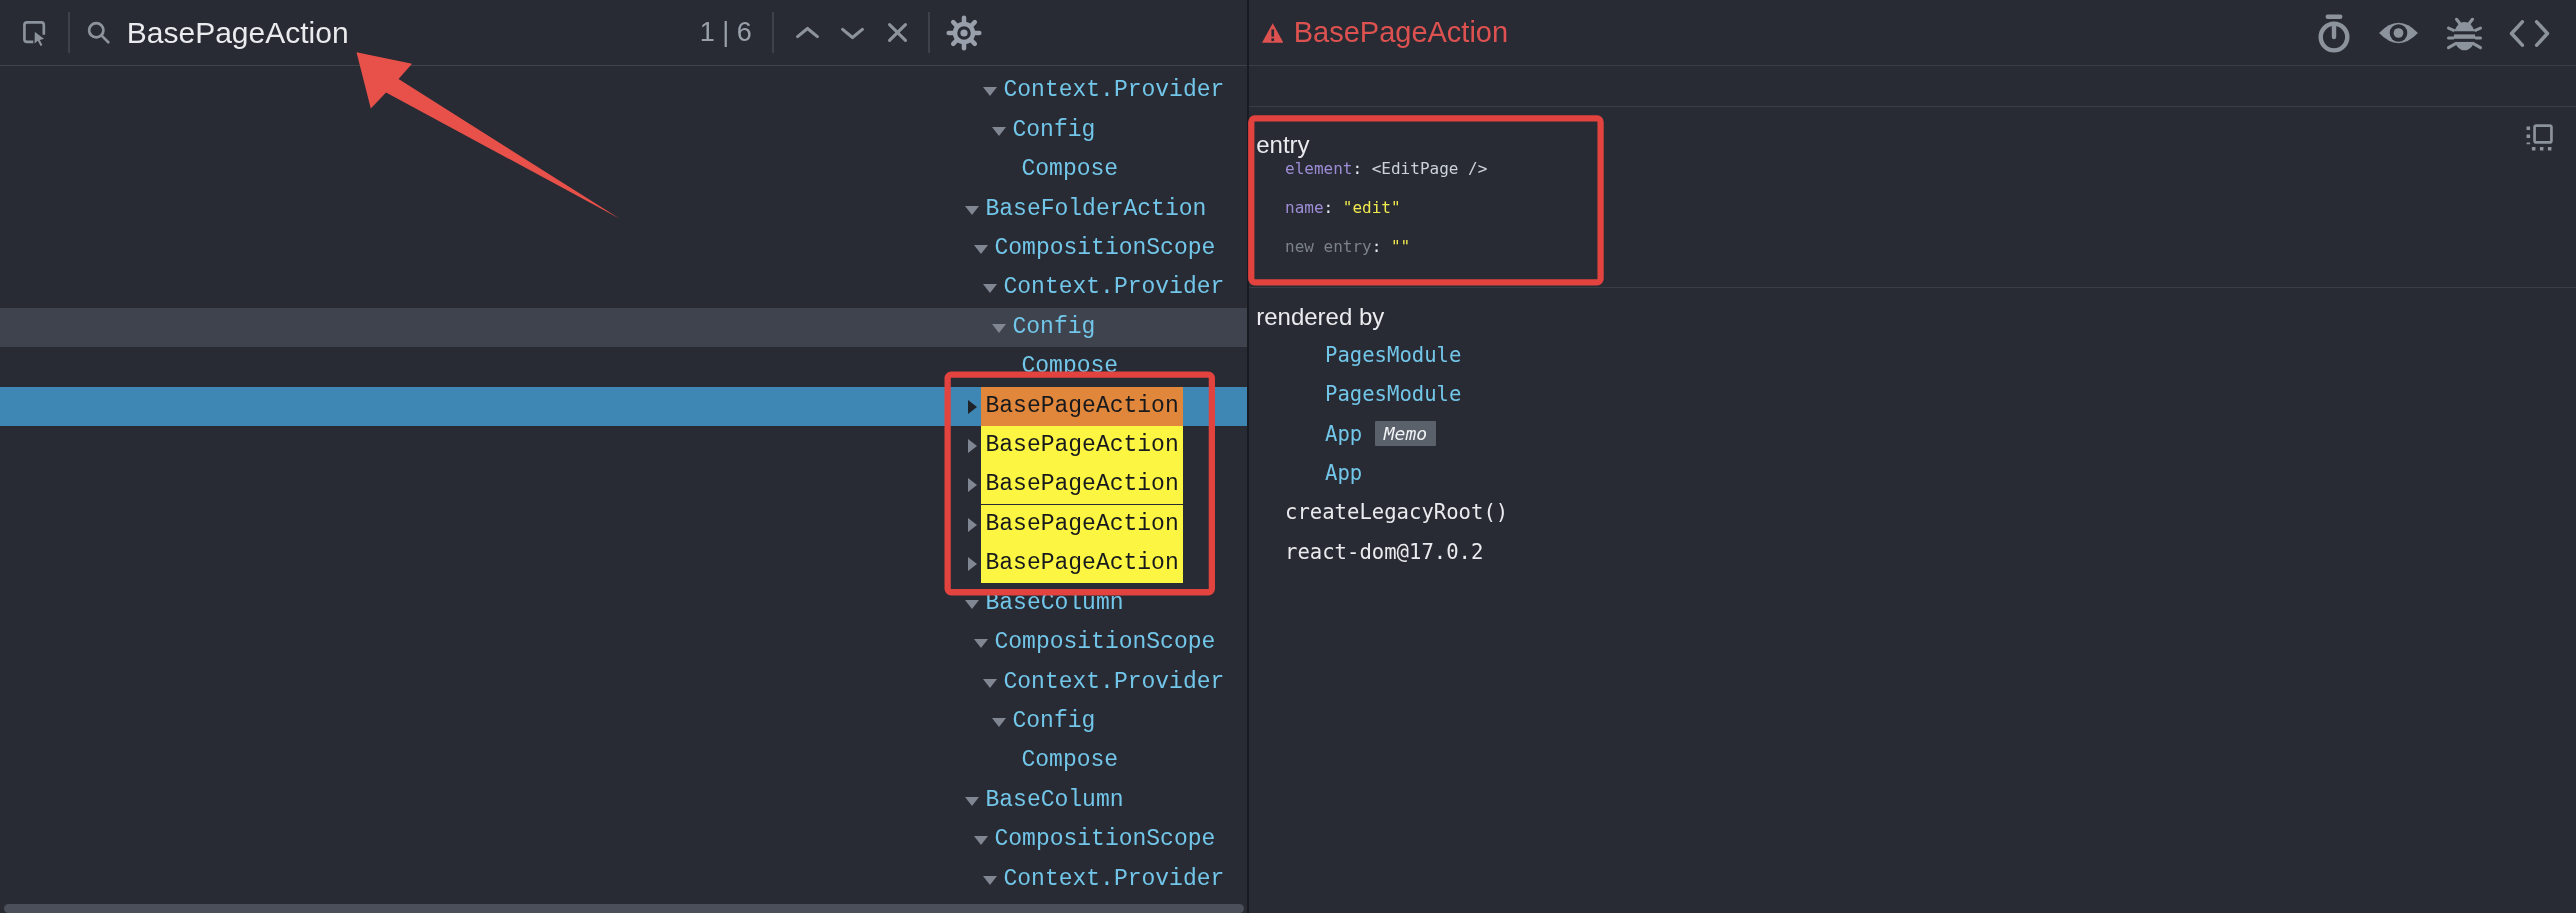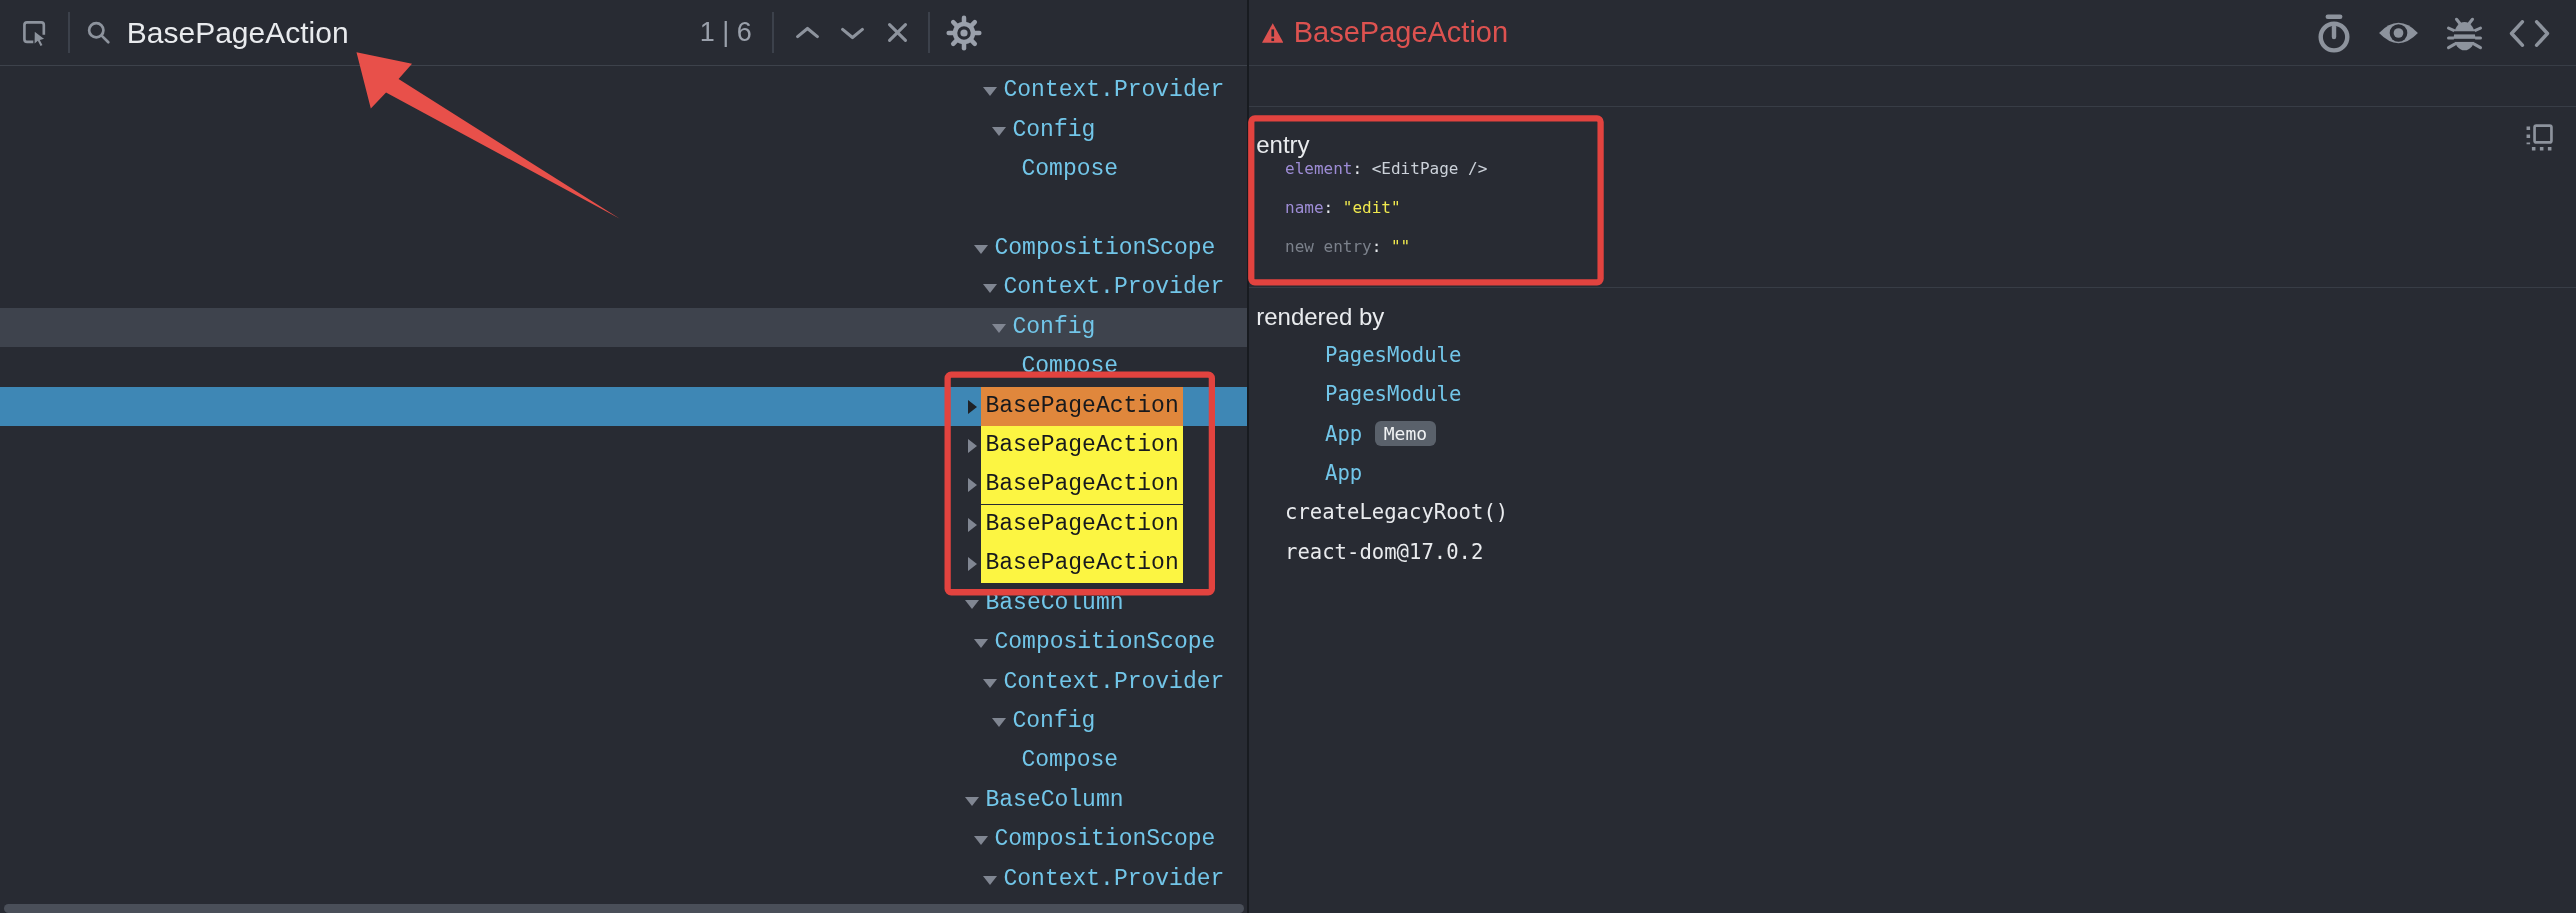--- a/index.html
+++ b/index.html
@@ -56,22 +56,22 @@
   .prop-value.element { color:#ccd2da; }
   .prop-value.string { color:#efe84e; }
   #expand-icon { position:absolute; right:21.5px; top:12.5px; cursor:pointer; }
 
   #rendered-section { position:absolute; left:0; top:290px; width:1326px; height:623px; }
   #rendered-label { position:absolute; left:7.2px; top:12.5px; }
   .rendered-row { position:absolute; left:36px; height:39px; display:flex; align-items:center;
     font-family:"DejaVu Sans Mono", monospace; font-size:20.6px; white-space:pre; }
   .rendered-row.link { color:#72c6e9; cursor:pointer;margin-left:40px; }
   .rendered-row.plain { color:#e9ebee; }
-  .memo-badge { background:#5a616b; color:#f0f2f4; font-size:18px; border-radius:6px;
-    padding:2.7px 9px; margin-left:12.5px; line-height:1.1; }
+  .memo-badge { background:#5a616b; color:#f0f2f4; font-size:18px; border-radius:1px;
+    padding:2.7px 9px; margin-left:12.5px; line-height:1.1;font-style:italic; }
 
   
   #annotations { position:absolute; left:0; top:0; width:2576px; height:914px;
     pointer-events:none; z-index:20; }
 </style>
 </head>
 <body>
 
 <div id="left-panel">
 
@@ -134,20 +134,24 @@
         <span class="tree-arrow expanded"></span>
         <span class="tree-label">Context.Provider</span>
       </div>
       <div class="tree-row" style="top: 45px; padding-left: 991px;">
         <span class="tree-arrow expanded"></span>
         <span class="tree-label">Config</span>
       </div>
       <div class="tree-row" style="top: 84px; padding-left: 1000px;">
         <span class="tree-arrow"></span>
         <span class="tree-label">Compose</span>
+      </div>
+      <div class="tree-row" style="top: 124px; padding-left: 964px;">
+        <span class="tree-arrow expanded"></span>
+        <span class="tree-label">BaseFolderAction</span>
       </div>
       <div class="tree-row" style="top: 163px; padding-left: 973px;">
         <span class="tree-arrow expanded"></span>
         <span class="tree-label">CompositionScope</span>
       </div>
       <div class="tree-row" style="top: 202px; padding-left: 982px;">
         <span class="tree-arrow expanded"></span>
         <span class="tree-label">Context.Provider</span>
       </div>
       <div class="tree-row hover" style="top: 242px; padding-left: 991px;">

